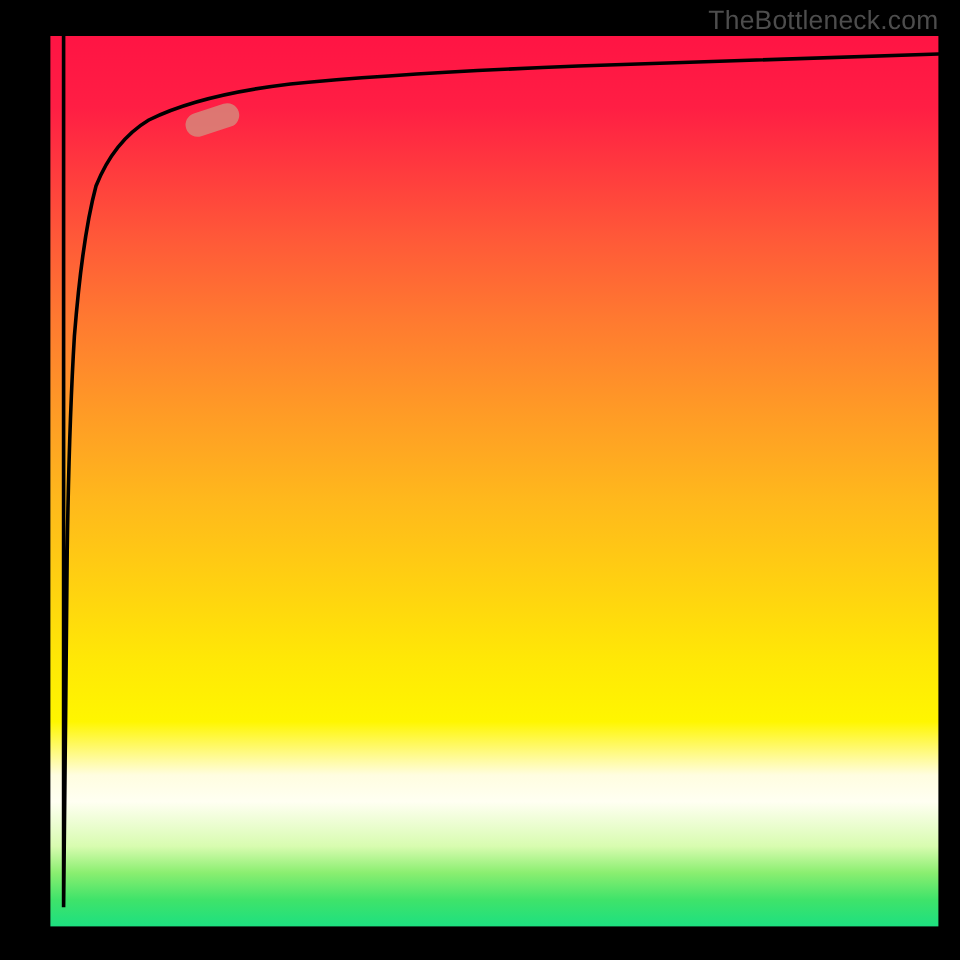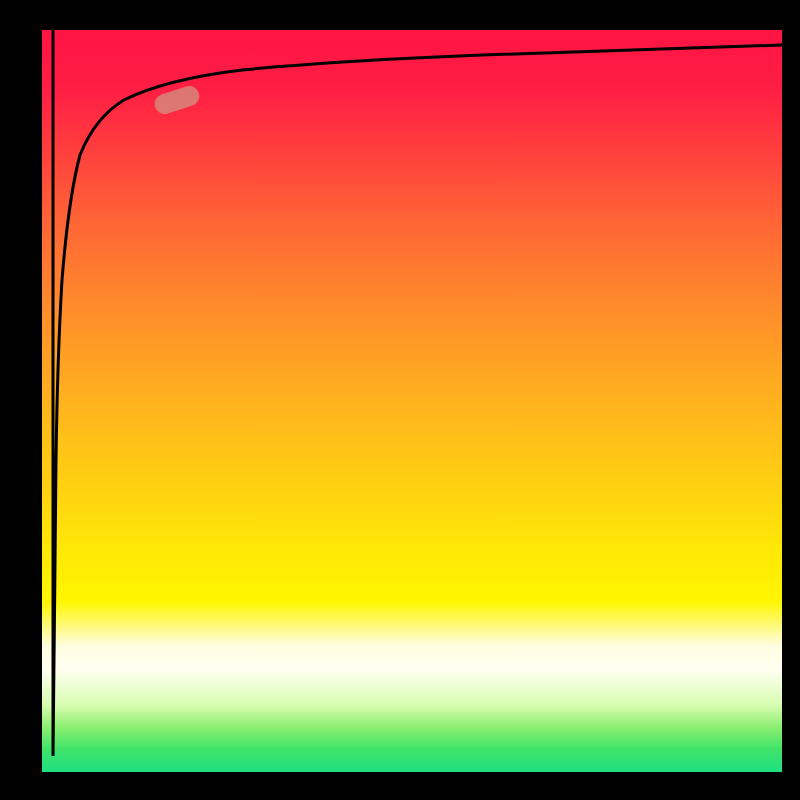--- a/index.html
+++ b/index.html
@@ -86,14 +86,15 @@
                C 24 200, 30 155, 38 125
                C 48 100, 62 82, 82 70
                C 110 56, 150 46, 200 40
                C 260 34, 340 29, 440 25
                C 540 21, 640 18, 740 15" fill="none" stroke="#000" stroke-width="3" stroke-linecap="round"></path>
     </svg>
 
     <div class="marker" style="left:112px; top:60px; transform: rotate(-18deg);"></div>
   </div>
 
+  <div class="watermark">TheBottleneck.com</div>
 
 </div>
 
 </body></html>

